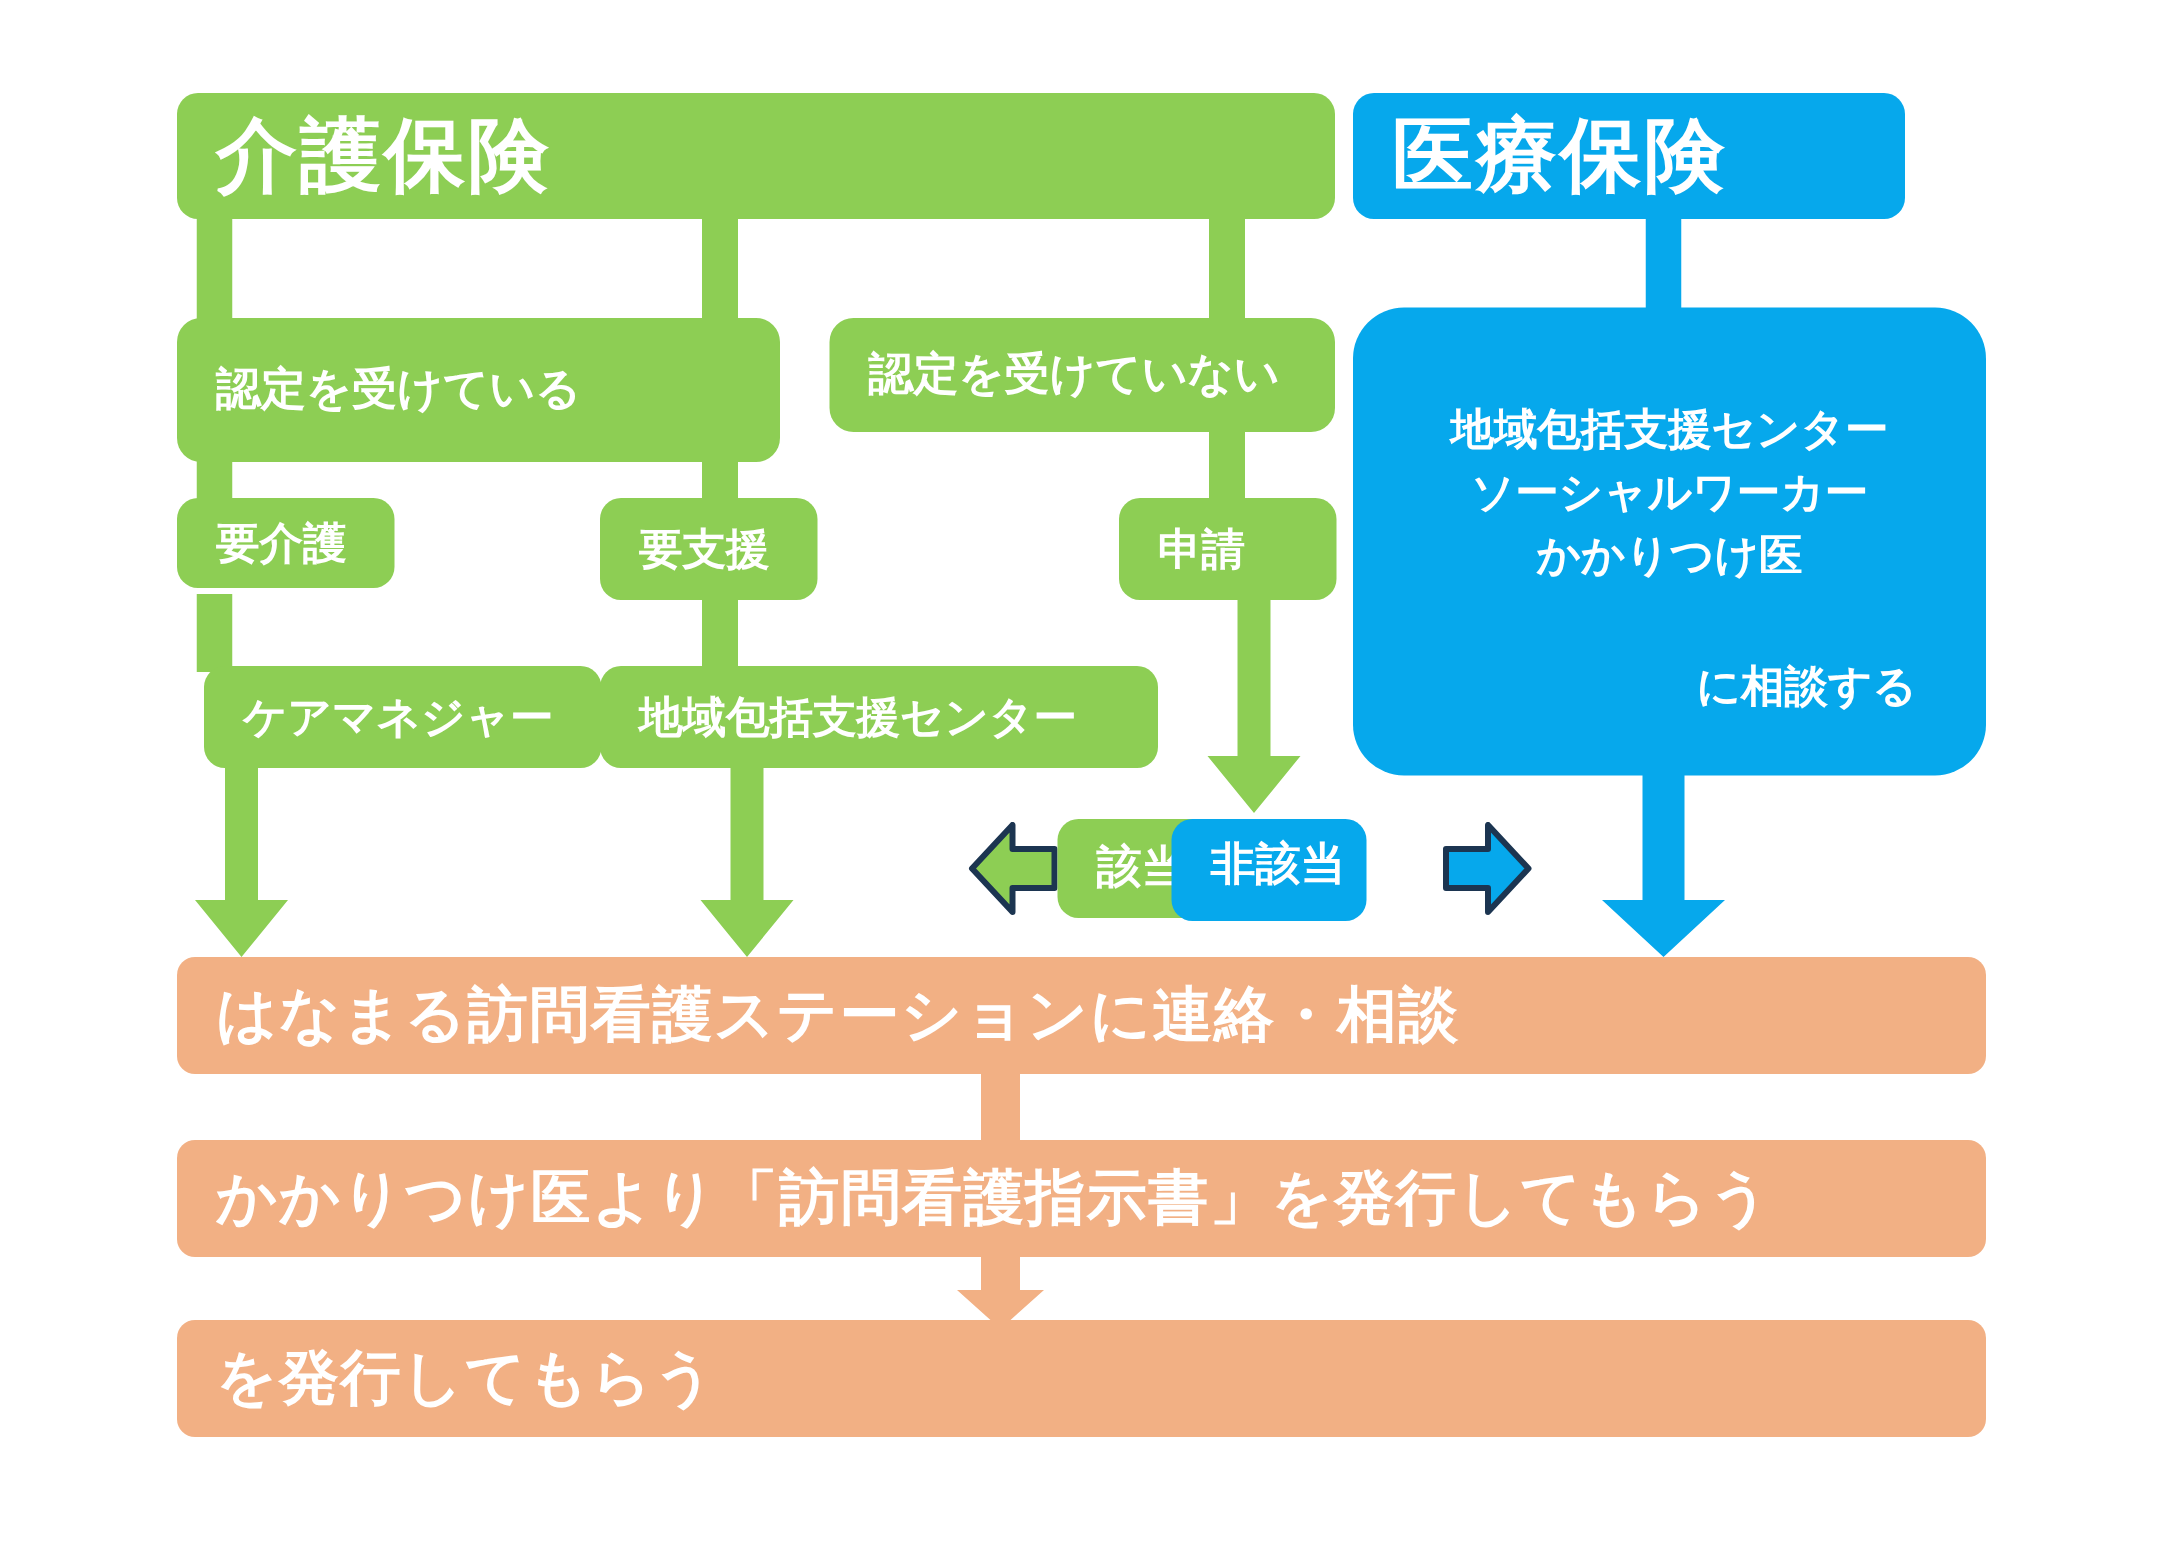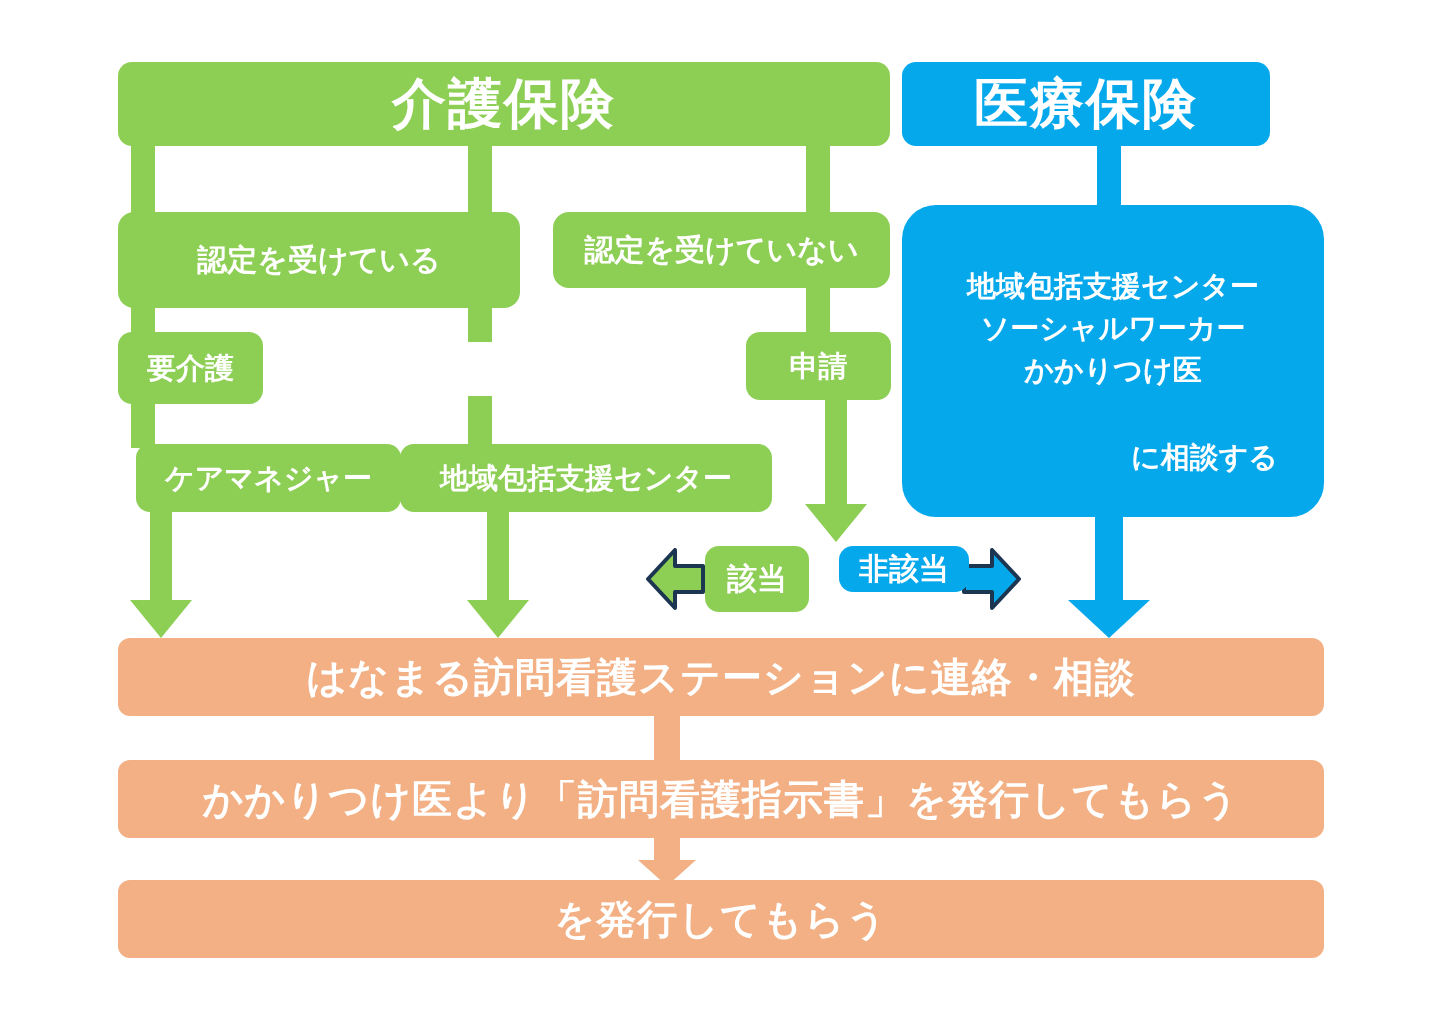--- a/index.html
+++ b/index.html
@@ -15,27 +15,27 @@
     width: 1439px;
     height: 1033px;
     background: #ffffff;
     overflow: hidden;
   }
 
   .node {
     position: absolute;
     display: flex;
     align-items: center;
-    justify-content: center;
     color: #ffffff;
     font-weight: bold;
     text-align: center;
     box-sizing: border-box;
     line-height: 1.25;
     white-space: nowrap;
+    padding-left: 26px;
   }
 
   .green   { background: #8DCE54; }
   .blue    { background: #06A8EC; }
   .orange  { background: #F2B084; }
 
   
   .banner {
     border-radius: 14px;
     font-size: 54px;
@@ -205,24 +205,27 @@
   </div>
 
   <div class="node green pill" style="left:118px; top:212px; width:402px; height:96px;">
     <span>認定を受けている</span>
   </div>
 
   <div class="node green pill" style="left:553px; top:212px; width:337px; height:76px;">
     <span>認定を受けていない</span>
   </div>
 
-  <div class="node green pill-sm" style="left:118px; top:332px; width:145px; height:72px;">
+  <div class="node green pill-sm" style="left:118px; top:332px; width:145px; height:60px;">
     <span>要介護</span>
   </div>
 
+  <div class="node green pill-sm" style="left:400px; top:332px; width:145px; height:68px;">
+    <span>要支援</span>
+  </div>
 
   <div class="node green pill-sm" style="left:746px; top:332px; width:145px; height:68px;">
     <span>申請</span>
   </div>
 
   <div class="node green pill-sm" style="left:136px; top:444px; width:265px; height:68px;">
     <span>ケアマネジャー</span>
   </div>
 
   <div class="node green pill-sm" style="left:400px; top:444px; width:372px; height:68px;">
@@ -235,21 +238,21 @@
       <div>ソーシャルワーカー</div>
       <div>かかりつけ医</div>
     </div>
     <div class="ptail">に相談する</div>
   </div>
 
   <div class="node green badge" style="left:705px; top:546px; width:104px; height:66px;">
     <span>該当</span>
   </div>
 
-  <div class="node blue badge" style="left:839px; top:546px; width:130px; height:46px;">
+  <div class="node blue badge" style="left:781px; top:546px; width:130px; height:68px;font-family:Liberation Mono, monospace;">
     <span>非該当</span>
   </div>
 
   <div class="node orange bar" style="left:118px; top:638px; width:1206px; height:78px;">
     <span>はなまる訪問看護ステーションに連絡・相談</span>
   </div>
 
   <div class="node orange bar" style="left:118px; top:760px; width:1206px; height:78px;">
     <span>かかりつけ医より「訪問看護指示書」を発行してもらう</span>
   </div>

